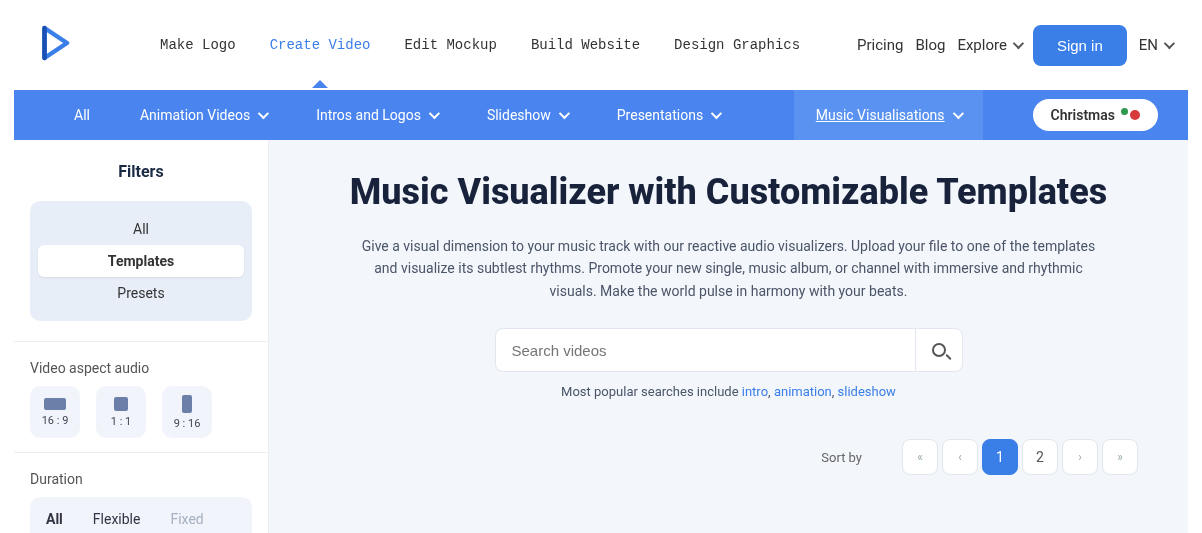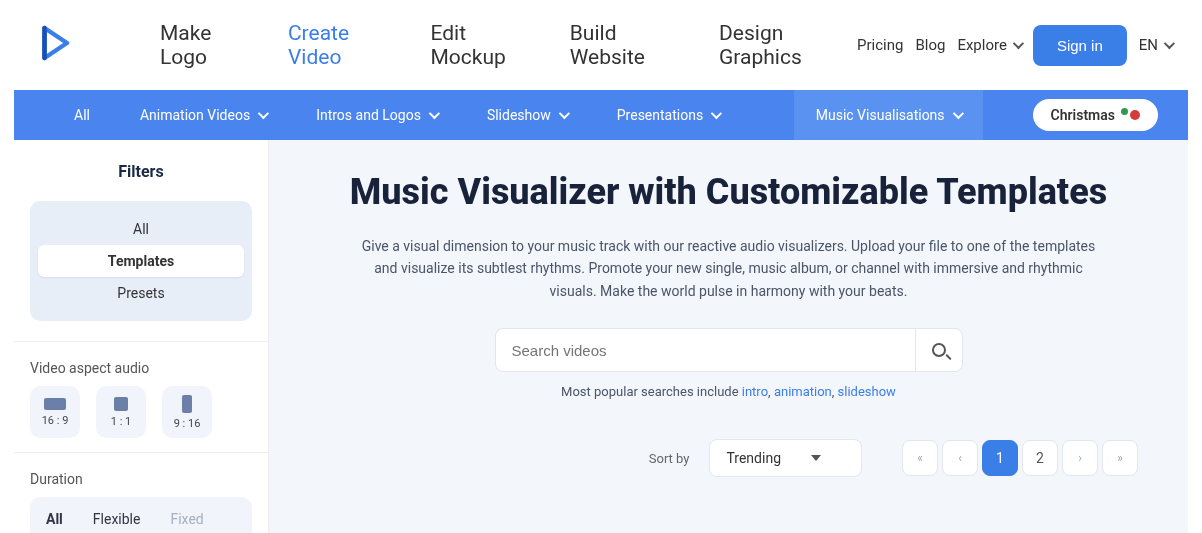--- a/index.html
+++ b/index.html
@@ -3,33 +3,33 @@
 <meta charset="utf-8">
 <style>
   * { box-sizing: border-box; margin: 0; padding: 0; }
   body { font-family: -apple-system, BlinkMacSystemFont, "Segoe UI", Roboto, Arial, sans-serif; background: #fff; width: 1202px; height: 533px; overflow: hidden; position: relative; }
   
   
   .topbar { display: flex; align-items: center; height: 90px; padding: 0 30px 0 40px; background: #fff; }
   .logo-wrap { margin-right: 90px; }
   .logo-svg { width: 30px; height: 38px; }
   .topnav { display: flex; gap: 34px; flex: 1; }
-  .topnav a { color: #333; font-size: 21px; text-decoration: none; cursor: pointer; position: relative; }
+  .topnav a { color: #333; font-size: 14px; text-decoration: none; cursor: pointer; position: relative; font-family: Liberation Mono, monospace; }
   .topnav a.active { color: #3a7ee8; }
   .topnav a.active::after { content:""; position:absolute; left:50%; transform:translateX(-50%); bottom:-35px; width:0; height:0; border-left:8px solid transparent; border-right:8px solid transparent; border-bottom:8px solid #4a85ef; }
   .right-group { display:flex; align-items:center; gap:12px; }
   .right-link { color:#333; font-size:15px; text-decoration:none; cursor:pointer; display:flex; align-items:center; gap:6px; }
   .chev { display:inline-block; width:8px; height:8px; border-right:2px solid #555; border-bottom:2px solid #555; transform: rotate(45deg) translateY(-2px); }
   .chev.white { border-color:#fff; }
   .signin-btn { background:#3a7ee8; color:#fff; padding:12px 24px; border-radius:8px; font-size:15px; cursor:pointer; border:none; }
   
   
   .catbar { background:#4a85ef; height:50px; display:flex; align-items:center; padding:0 30px 0 60px; gap:50px; margin:0 14px; }
   .cat-item { color:#fff; font-size:14px; cursor:pointer; display:flex; align-items:center; gap:8px; white-space:nowrap; }
-  .cat-item.hl { background:#5a92f1; align-self:stretch; display:flex; align-items:center; padding:0 22px; margin-left:auto; }
+  .cat-item.hl { background:#5a92f1; align-self:stretch; display:flex; align-items:center; padding:0 22px; margin-left:auto;text-decoration:underline; }
   .christmas-pill { background:#fff; color:#333; border-radius:22px; padding:8px 18px; display:flex; gap:8px; cursor:pointer; font-size:14px; font-weight:600; }
   .orn { display:flex; align-items:center; gap:2px; }
   .orn span { width:10px; height:10px; border-radius:50%; display:inline-block; }
   .orn .o1 { background:#d63a3a; }
   .orn .o2 { background:#2f9a4f; width:7px; height:7px; margin-left:-2px; margin-top:-8px; }
   
   
   .body { display:flex; height: calc(533px - 90px - 50px); margin:0 14px; }
   .sidebar { width: 255px; background:#fff; border-right:1px solid #eee; padding:22px 16px; }
   .filters-title { font-weight:700; font-size:16px; color:#1a2a44; text-align:center; margin-bottom:20px; }
@@ -178,24 +178,20 @@
     </div>
     <div class="pop-row">
       <span>Most popular searches include </span>
       <a>intro</a><span>, </span>
       <a>animation</a><span>, </span>
       <a>slideshow</a>
     </div>
 
     <div class="bottom-row">
       <span class="sort-label">Sort by</span>
-      <div class="sort-select">
-        <span>Trending</span>
-        <span class="caret-down"></span>
-      </div>
       <div class="pager">
         <div class="pg pg-icon">«</div>
         <div class="pg pg-icon">‹</div>
         <div class="pg active">1</div>
         <div class="pg">2</div>
         <div class="pg pg-icon">›</div>
         <div class="pg pg-icon">»</div>
       </div>
     </div>
   </main>

